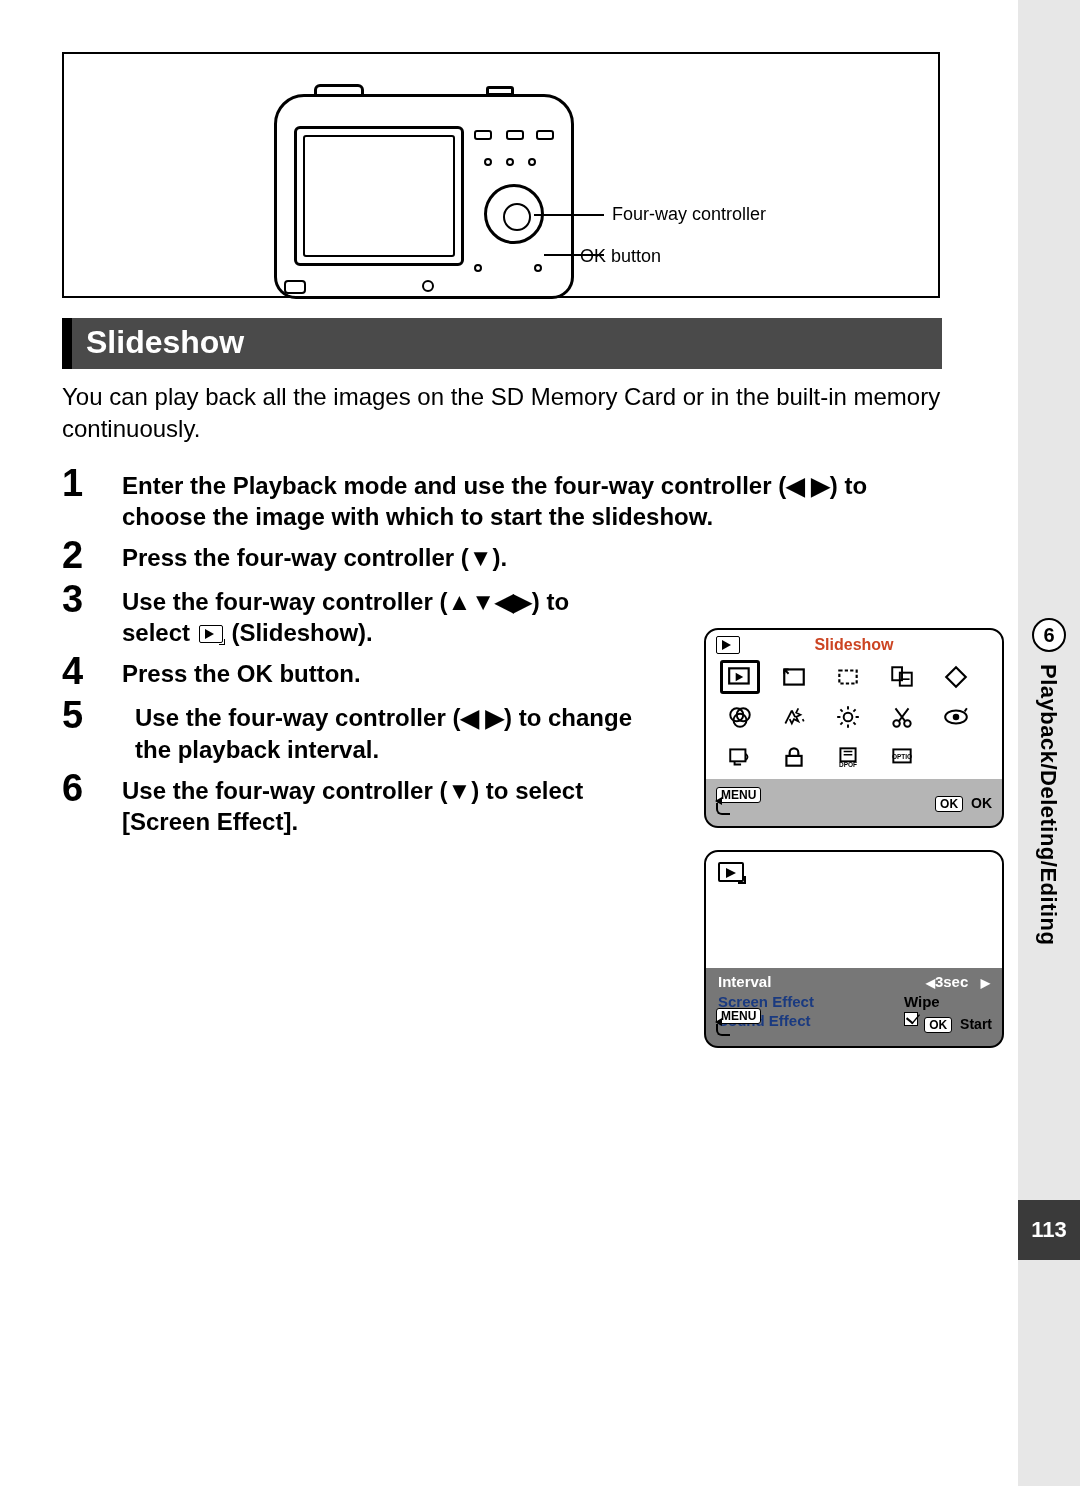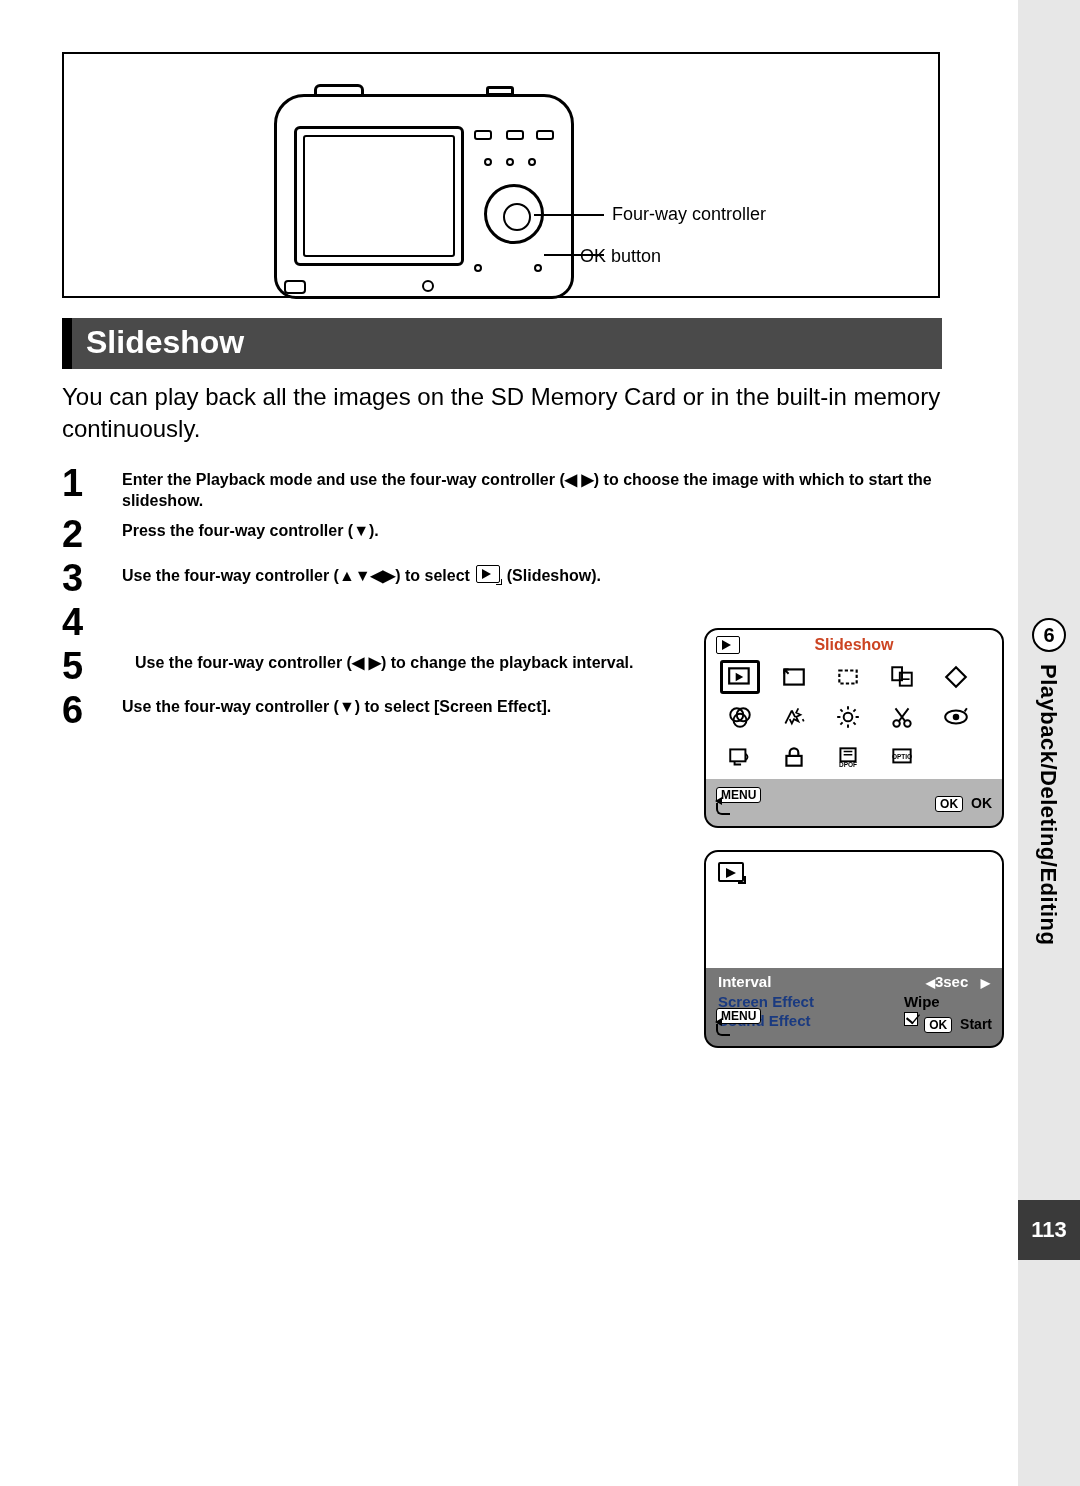--- a/index.html
+++ b/index.html
@@ -24,21 +24,21 @@
 
   
   .section-heading { margin-top: 20px; background: #4a4a4a; color: #fff; font-size: 32px; font-weight: bold; padding: 6px 14px 8px; border-left: 10px solid #000; }
 
   .intro { font-size: 24px; line-height: 1.35; margin-top: 12px; }
 
   .steps { margin-top: 18px; }
   .step { display: flex; gap: 28px; margin-bottom: 4px; }
   .step-num { font-size: 38px; font-weight: bold; width: 32px; flex-shrink: 0; line-height: 1.05; }
   .step-body { flex: 1; padding-top: 6px; }
-  .step-title { font-size: 16px; font-weight: bold; line-height: 1.3; }
+  .step-title { font-size: 24px; font-weight: bold; line-height: 1.3; }
   .step-desc { font-size: 22px; line-height: 1.3; margin-top: 2px; }
   .tri { font-family: Arial; }
   .small-play { display:inline-block; width:24px; height:18px; border:1.6px solid #000; border-radius:2px; position:relative; vertical-align:-2px; margin:0 2px; }
   .small-play::before { content:""; position:absolute; left:5px; top:3px; border-left:9px solid #000; border-top:5px solid transparent; border-bottom:5px solid transparent; }
   .small-play::after { content:""; position:absolute; right:-3px; bottom:-3px; width:5px; height:5px; border-right:1.6px solid #000; border-bottom:1.6px solid #000; }
 
   
   .lcd { position: absolute; width: 300px; border-radius: 14px; }
 
   .lcd1 { left: 642px; top: 576px; height: 200px; background: linear-gradient(#fff 0 76%, #b5b5b5 76% 100%); border: 2.5px solid #000; }
@@ -140,20 +140,23 @@
         <div class="step-num">3</div>
         <div class="step-body" style="max-width:520px;">
           <div class="step-title">
             <span>Use the four-way controller (</span><span class="tri">▲▼◀▶</span><span>) to select </span><span class="small-play"></span><span> (Slideshow).</span>
           </div>
         </div>
       </div>
 
       <div class="step">
         <div class="step-num">4</div>
+        <div class="step-body" style="max-width:520px;">
+          <div class="step-title">Press the OK button.</div>
+        </div>
       </div>
 
       <div class="step">
         <div class="step-num">5</div>
         <div class="step-body" style="max-width:520px;margin-left:13px;">
           <div class="step-title">
             <span>Use the four-way controller (</span><span class="tri">◀ ▶</span><span>) to change the playback interval.</span>
           </div>
         </div>
       </div>

